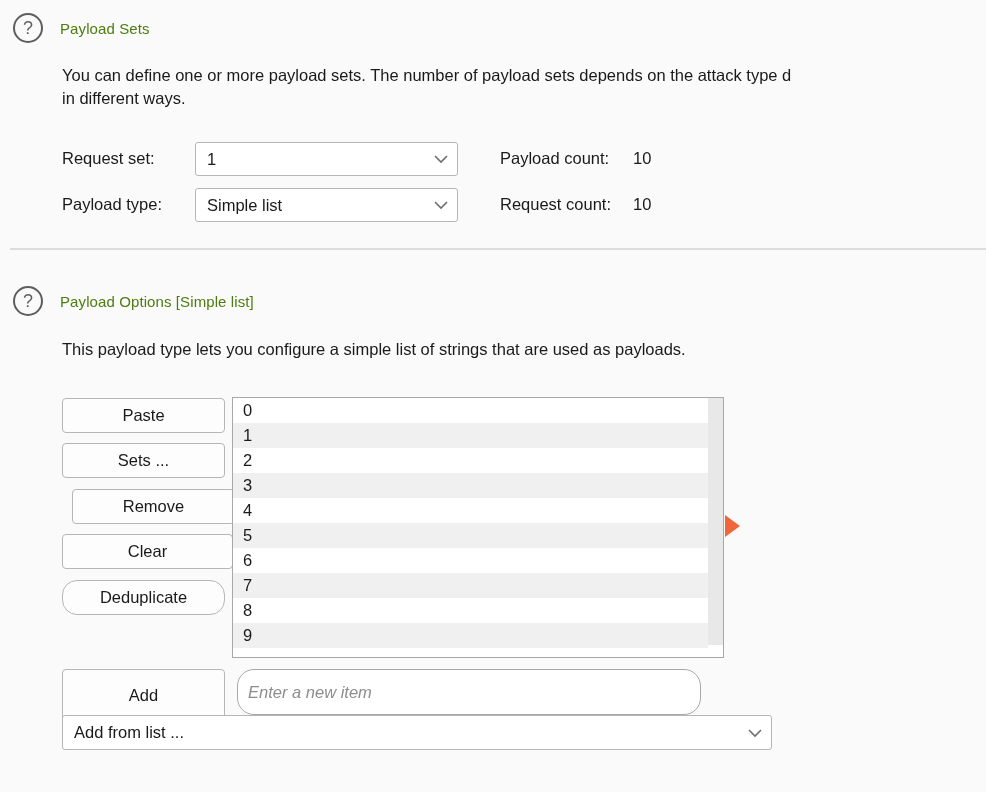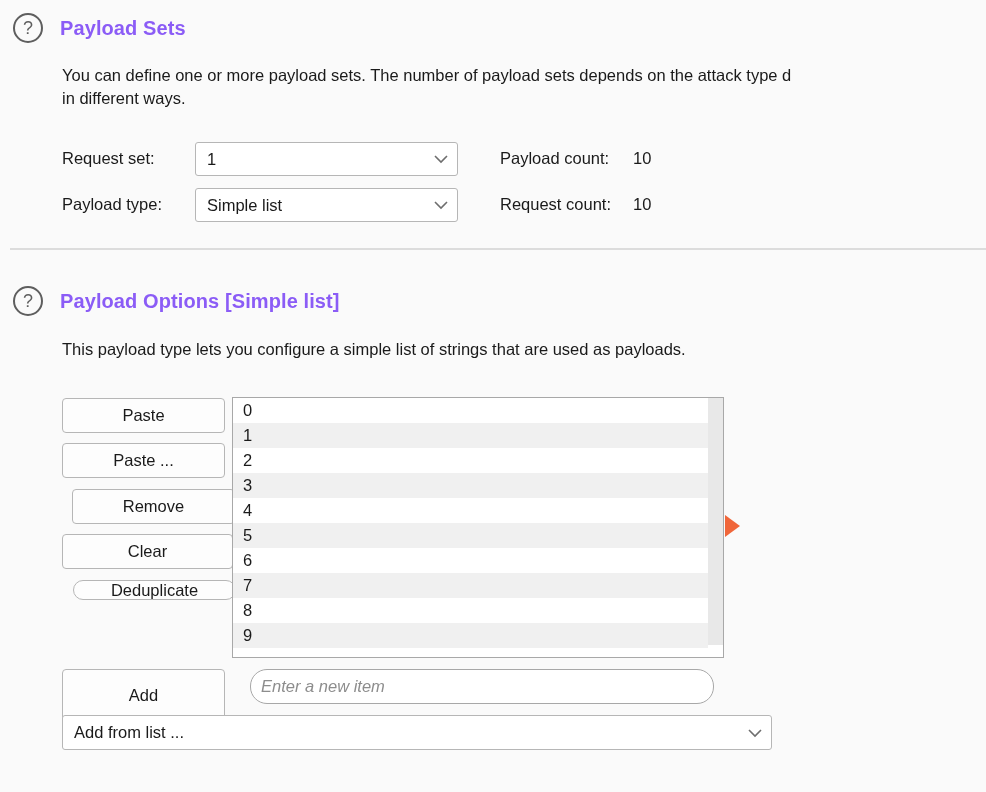--- a/index.html
+++ b/index.html
@@ -34,23 +34,23 @@
     font-size: 18px;
     font-weight: normal;
     display: flex;
     align-items: center;
     justify-content: center;
     line-height: 1;
     font-family: "Liberation Sans", sans-serif;
     flex: none;
   }
   .section-title {
-    font-size: 20px;
-    font-weight: bold;
-    color: #8b5cf6;
+    font-size: 15px;
+    font-weight: normal;
+    color: #4d7c0f;
     white-space: nowrap;
     letter-spacing: 0.1px;
   }
 
   
   .desc {
     position: absolute;
     font-size: 16.5px;
     line-height: 23px;
     color: #1a1a1a;
@@ -238,24 +238,24 @@
 <div class="divider" style="left:10px; top:248px; width:976px;"></div>
 
 <div class="section-header" style="left:13px; top:286px;">
   <span class="help-icon">?</span>
   <span class="section-title" style="margin-left:17px;">Payload Options [Simple list]</span>
 </div>
 
 <div class="desc" style="left:62px; top:338px;">This payload type lets you configure a simple list of strings that are used as payloads.</div>
 
 <button class="btn" style="left:62px; top:398px; width:163px; height:35px;">Paste</button>
-<button class="btn" style="left:62px; top:443px; width:163px; height:35px;">Paste ...</button>
+<button class="btn" style="left:62px; top:443px; width:163px; height:35px;">Sets ...</button>
 <button class="btn" style="left:72px; top:489px; width:163px; height:35px;">Remove</button>
 <button class="btn" style="left:62px; top:534px; width:171px; height:35px;">Clear</button>
-<button class="btn" style="left:73px; top:580px; width:163px; height:20px;border-radius:15px;">Deduplicate</button>
+<button class="btn" style="left:62px; top:580px; width:163px; height:35px;border-radius:15px;">Deduplicate</button>
 
 <div class="listbox" style="left:232px; top:397px; width:492px; height:261px;">
   <div class="list-inner" id="list-rows">
       <div class="list-row">0</div>
       <div class="list-row alt">1</div>
       <div class="list-row">2</div>
       <div class="list-row alt">3</div>
       <div class="list-row">4</div>
       <div class="list-row alt">5</div>
       <div class="list-row">6</div>
@@ -264,21 +264,21 @@
       <div class="list-row alt">9</div>
     </div>
   <div class="list-scrollbar">
     <div class="list-thumb" style="top:0px; height:247px;"></div>
   </div>
 </div>
 
 <div class="marker" style="left:725px; top:515px;"></div>
 
 <button class="btn" style="left:62px; top:669px; width:163px; height:52px;">Add</button>
-<input class="text-input" style="left: 250px; top: 669px; width: 464px; height: 35px; border-radius: 17px;" type="text" placeholder="Enter a new item">
+<input class="text-input" style="left: 237px; top: 669px; width: 464px; height: 46px; border-radius: 17px;" type="text" placeholder="Enter a new item">
 
 <div class="combo" style="left:62px; top:715px; width:710px; height:35px;">
   <span class="combo-text">Add from list ...</span>
   <span class="chev">
     <svg viewBox="0 0 16 10" width="16" height="10">
       <polyline points="2,2 8,8 14,2" fill="none" stroke="#6e6e6e" stroke-width="1.6"></polyline>
     </svg>
   </span>
 </div>
 

